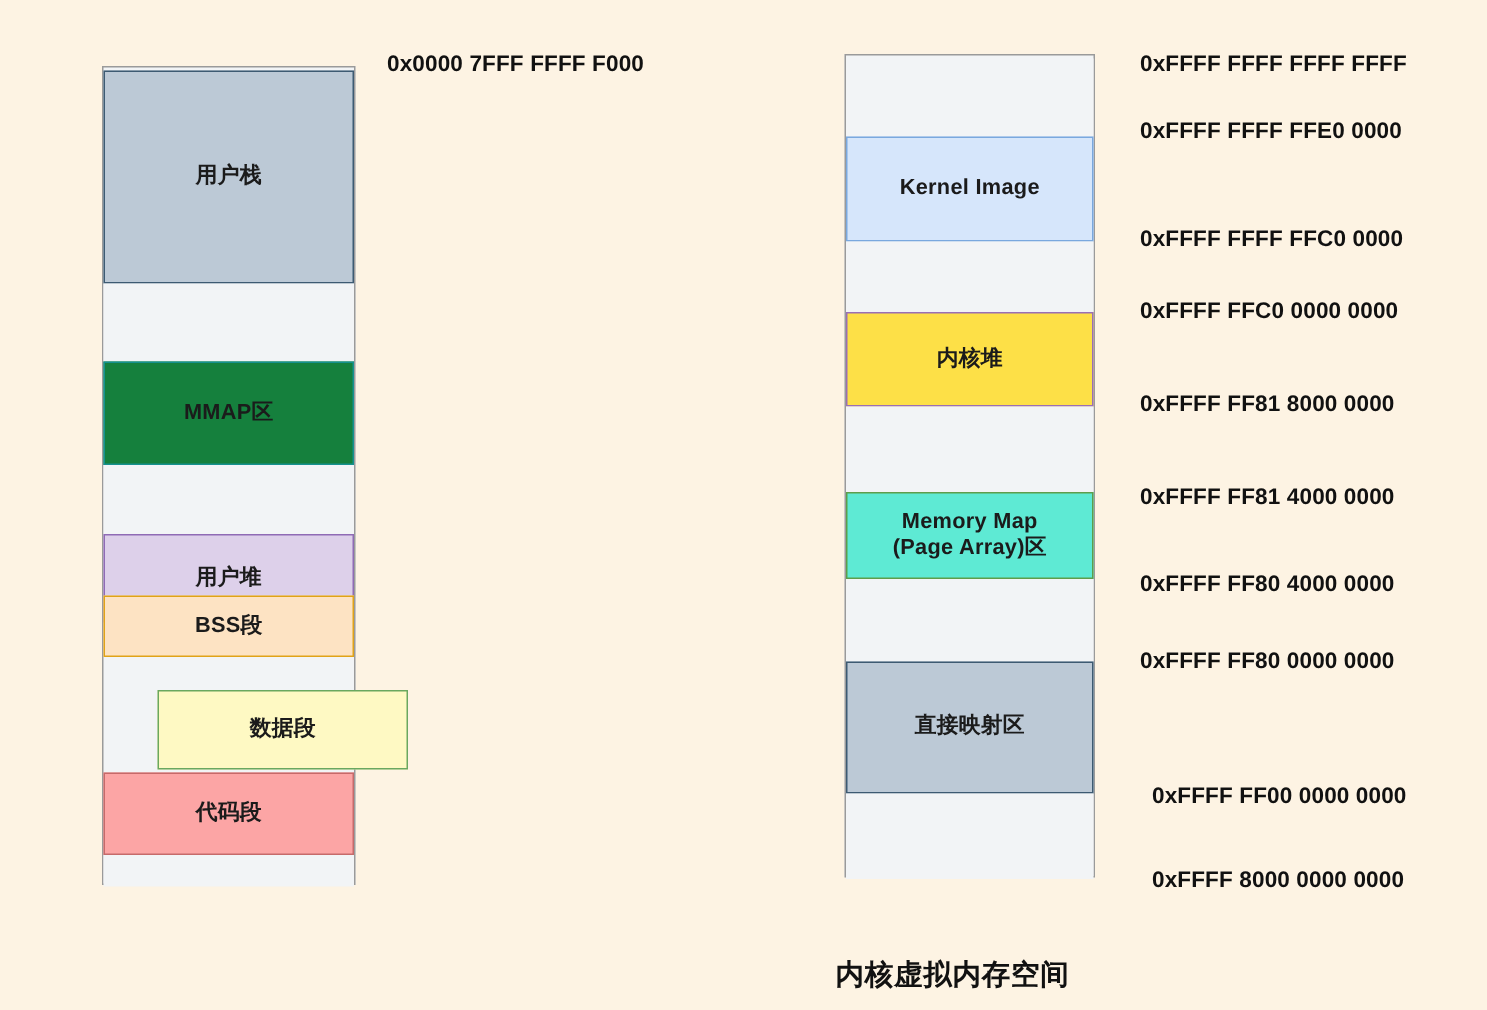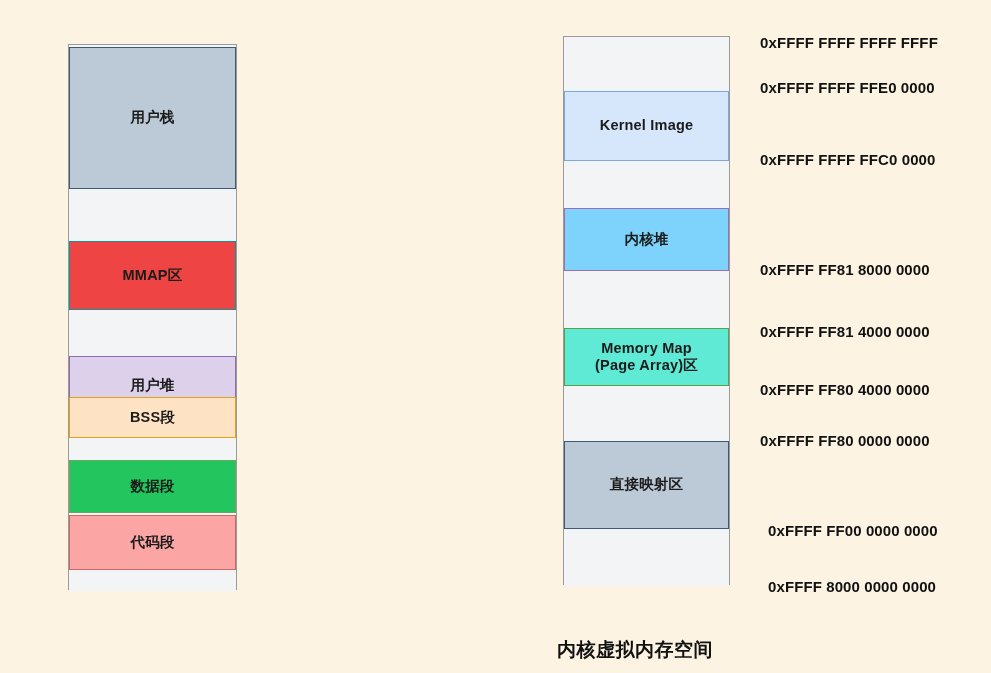--- a/index.html
+++ b/index.html
@@ -34,62 +34,64 @@
 </head>
 <body>
 
 <div class="canvas">
 
   <div class="col" id="col-process" style="left: 68px; top: 44px; width: 169px; height: 546px; background: rgb(242, 244, 246); border-color: rgb(154, 154, 154);">
       <div class="seg" style="top: 2px; height: 142px; background: rgb(188, 201, 214); border: 1px solid rgb(61, 90, 114);">
         <span class="lbl">用户栈</span>
       </div>
       <div class="seg blank" style="top: 144px; height: 52px; background: rgb(242, 244, 246); border: 0px;"></div>
-      <div class="seg" style="top: 196px; height: 69px; background: #ef4444; border: 1px solid rgb(22, 145, 143);">
+      <div class="seg" style="top: 196px; height: 69px; background: #15803d; border: 1px solid rgb(22, 145, 143);">
         <span class="lbl">MMAP区</span>
       </div>
       <div class="seg blank" style="top: 265px; height: 46px; background: rgb(242, 244, 246); border: 0px;"></div>
       <div class="seg" style="top: 311px; height: 59px; background: rgb(221, 208, 234); border: 1px solid rgb(143, 107, 181);">
         <span class="lbl">用户堆</span>
       </div>
       <div class="seg" style="top: 352px; height: 41px; background: rgb(253, 227, 195); border: 1px solid rgb(224, 163, 24);">
         <span class="lbl">BSS段</span>
       </div>
-      <div class="seg" style="top: 415px; height: 53px; background: #22c55e; border: 1px solid rgb(106, 168, 95);">
+      <div class="seg" style="top: 415px; height: 53px; background: #fef9c3; border: 1px solid rgb(106, 168, 95); margin-left: 36px;">
         <span class="lbl">数据段</span>
       </div>
       <div class="seg" style="top: 470px; height: 55px; background: #fca5a5; border: 1px solid rgb(198, 106, 106);">
         <span class="lbl">代码段</span>
       </div>
       <div class="seg blank" style="top: 525px; height: 21px; background: rgb(242, 244, 246); border: 0px;"></div>
     </div>
 
   <div class="col" id="col-kernel" style="left: 563px; top: 36px; width: 167px; height: 549px; background: rgb(242, 244, 246); border-color: rgb(154, 154, 154);">
       <div class="seg blank" style="top: 2px; height: 52px; background: rgb(242, 244, 246); border: 0px;"></div>
       <div class="seg" style="top: 54px; height: 70px; background: rgb(214, 230, 251); border: 1px solid rgb(122, 168, 222);">
         <span class="lbl">Kernel Image</span>
       </div>
       <div class="seg blank" style="top: 124px; height: 47px; background: rgb(242, 244, 246); border: 0px;"></div>
-      <div class="seg" style="top: 171px; height: 63px; background: #7dd3fc; border: 1px solid rgb(154, 111, 181);">
+      <div class="seg" style="top: 171px; height: 63px; background: #fde047; border: 1px solid rgb(154, 111, 181);">
         <span class="lbl">内核堆</span>
       </div>
       <div class="seg blank" style="top: 234px; height: 57px; background: rgb(242, 244, 246); border: 0px;"></div>
       <div class="seg" style="top: 291px; height: 58px; background: #5eead4; border: 1px solid rgb(93, 158, 75);">
         <span class="lbl">Memory Map<br>(Page Array)区</span>
       </div>
       <div class="seg blank" style="top: 349px; height: 55px; background: rgb(242, 244, 246); border: 0px;"></div>
       <div class="seg" style="top: 404px; height: 88px; background: rgb(188, 201, 214); border: 1px solid rgb(61, 90, 114);">
         <span class="lbl">直接映射区</span>
       </div>
       <div class="seg blank" style="top: 492px; height: 57px; background: rgb(242, 244, 246); border: 0px;"></div>
     </div>
 
+<div class="addr" style="left: 258px; top: 34px;">0x0000 7FFF FFFF F000</div>
     <div class="addr" style="left: 760px; top: 34px;">0xFFFF FFFF FFFF FFFF</div>
     <div class="addr" style="left: 760px; top: 79px;">0xFFFF FFFF FFE0 0000</div>
     <div class="addr" style="left: 760px; top: 151px; text-align: center;">0xFFFF FFFF FFC0 0000</div>
+    <div class="addr" style="left: 760px; top: 199px;">0xFFFF FFC0 0000 0000</div>
     <div class="addr" style="left: 760px; top: 261px;">0xFFFF FF81 8000 0000</div>
     <div class="addr" style="left: 760px; top: 323px;">0xFFFF FF81 4000 0000</div>
     <div class="addr" style="left: 760px; top: 381px;">0xFFFF FF80 4000 0000</div>
     <div class="addr" style="left: 760px; top: 432px;">0xFFFF FF80 0000 0000</div>
     <div class="addr" style="left: 768px; top: 522px;">0xFFFF FF00 0000 0000</div>
     <div class="addr" style="left: 768px; top: 578px;">0xFFFF 8000 0000 0000</div>
     <div class="caption" style="left: 557px; top: 637px;">内核虚拟内存空间</div>
   </div>
 
 </body></html>

